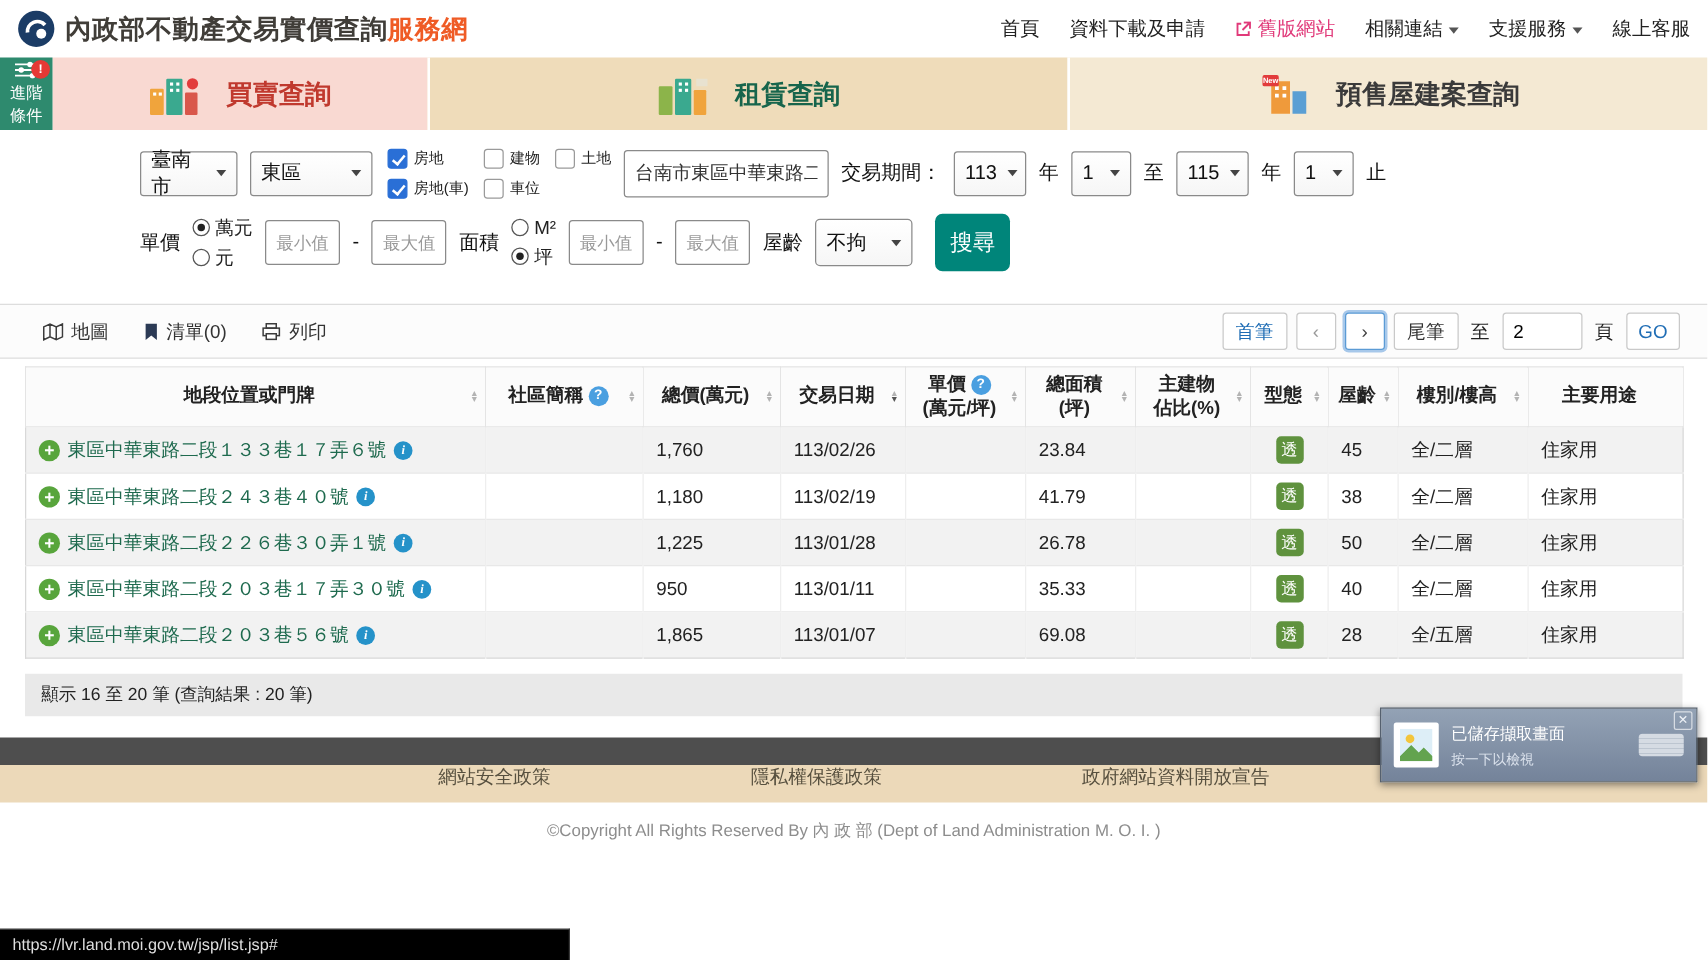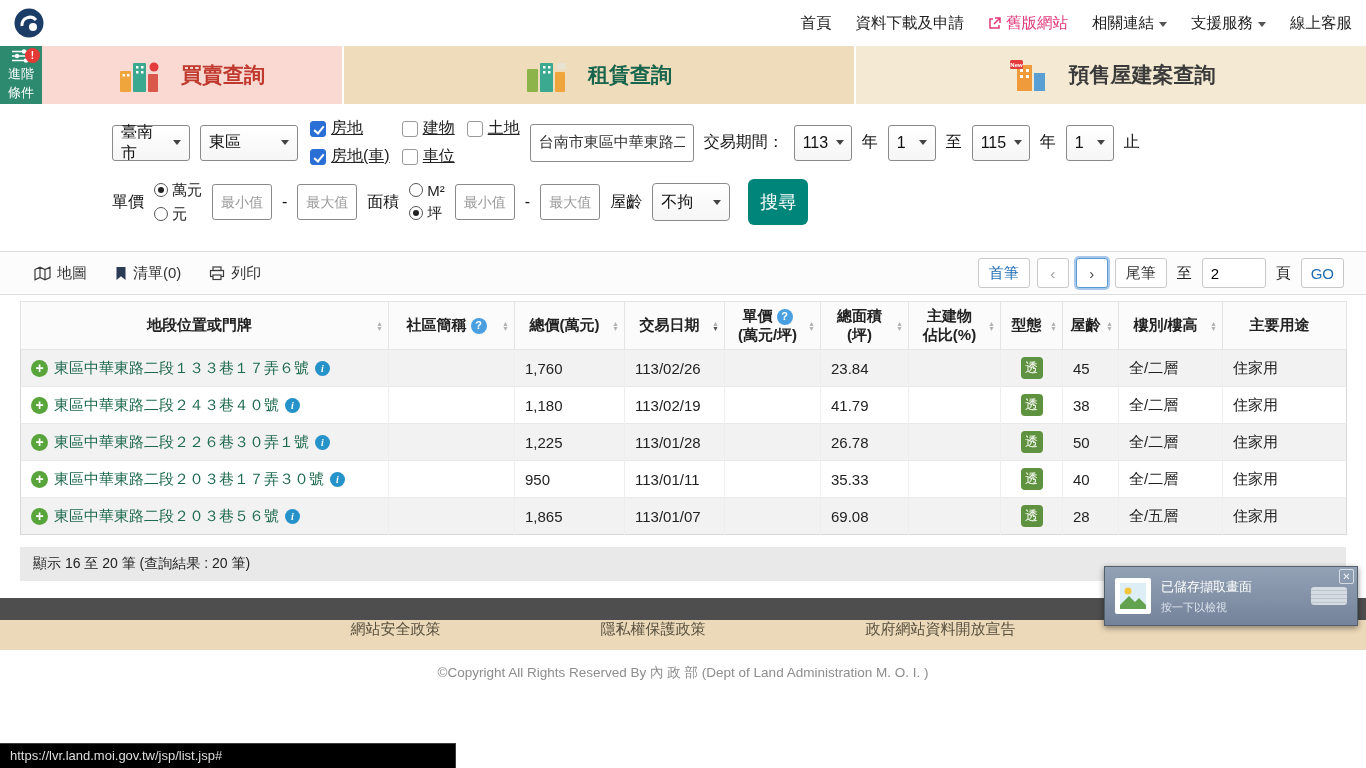--- a/index.html
+++ b/index.html
@@ -28,21 +28,21 @@
   .tab-project { flex:1; background:#f4e9d3; color:#3a3a3a; }
   
   .search-panel { padding:14px 10px 16px 112px; background:#fff; }
   .form-row { display:flex; align-items:center; gap:10px; }
   .form-row2 { margin-top:12px; }
   .sel { height:36px; background:linear-gradient(#fff,#f6f6f6); border:1px solid #8a8a8a; border-radius:3px; display:inline-flex; align-items:center; justify-content:space-between; padding:0 8px; font-size:16px; color:#111; gap:8px; cursor:pointer; flex:0 0 auto; }
   .sel-caret { width:0; height:0; border-left:4px solid transparent; border-right:4px solid transparent; border-top:5px solid #444; }
   .sel-city { width:78px; } .sel-district { width:98px; }
   .sel-year { width:58px; } .sel-month { width:48px; }
   .sel-age { width:78px; height:38px; border-radius:4px; }
-  .cb-grid { display:grid; grid-template-columns:auto auto auto; column-gap:12px; row-gap:7px; font-size:16px; margin-left:2px;text-decoration:underline; }
+  .cb-grid { display:grid; grid-template-columns:auto auto auto; column-gap:12px; row-gap:7px; font-size:12px; margin-left:2px; }
   .cb { display:flex; align-items:center; gap:5px; cursor:pointer; white-space:nowrap; }
   .cb-box { width:16px; height:16px; border-radius:3px; border:1px solid #9a9a9a; background:#fff; position:relative; flex:0 0 auto; }
   .cb-box.checked { background:#2a6fd6; border-color:#2a6fd6; }
   .cb-box.checked::after { content:""; position:absolute; left:5px; top:2px; width:4px; height:8px; border:solid #fff; border-width:0 2px 2px 0; transform:rotate(40deg); }
   .addr-input { width:164px; height:38px; border:1px solid #8a8a8a; border-radius:3px; padding:0 8px; font-size:15px; color:#333; }
   .form-label { font-size:16px; color:#111; white-space:nowrap; }
   .radio-stack { display:flex; flex-direction:column; gap:5px; font-size:15px; }
   .radio { display:flex; align-items:center; gap:4px; cursor:pointer; white-space:nowrap; }
   .rad { width:14px; height:14px; border-radius:50%; border:1px solid #555; background:#fff; position:relative; flex:0 0 auto; }
   .rad.on::after { content:""; position:absolute; inset:3px; border-radius:50%; background:#222; }
@@ -99,20 +99,21 @@
 <body>
 
 <div class="header">
   <span class="logo">
     <svg width="30" height="30" viewBox="0 0 30 30">
       <circle cx="15" cy="15" r="14.5" fill="#1b3c66"></circle>
       <path d="M8 18 a8 8 0 0 1 14 -6" stroke="#fff" stroke-width="3" fill="none"></path>
       <circle cx="19" cy="19" r="4" fill="#fff"></circle>
     </svg>
   </span>
+  <span class="site-title"><span>內政部不動產交易實價查詢</span><span class="accent">服務網</span></span>
   <div class="top-nav">
     <span class="nav-item">首頁</span>
     <span class="nav-item">資料下載及申請</span>
     <span class="nav-item nav-old">
       <svg width="13" height="13" viewBox="0 0 13 13">
           <path d="M5 2 H2 V11 H11 V8" fill="none" stroke="#e13a7a" stroke-width="1.5"></path>
           <path d="M7 1 H12 V6 M12 1 L6 7" fill="none" stroke="#e13a7a" stroke-width="1.5"></path>
         </svg>
       <span>舊版網站</span>
     </span>

